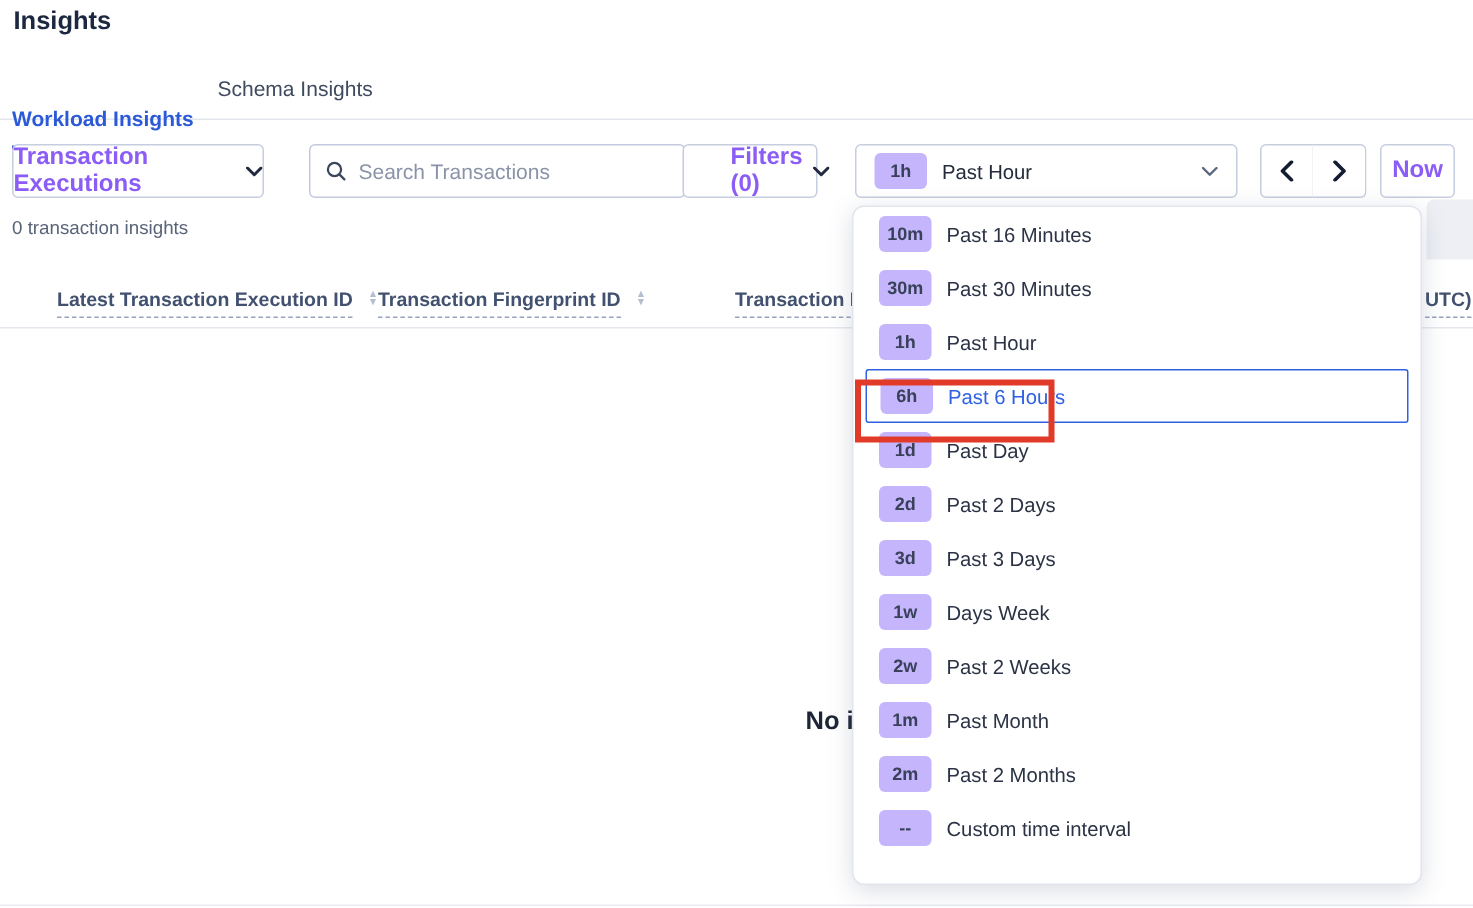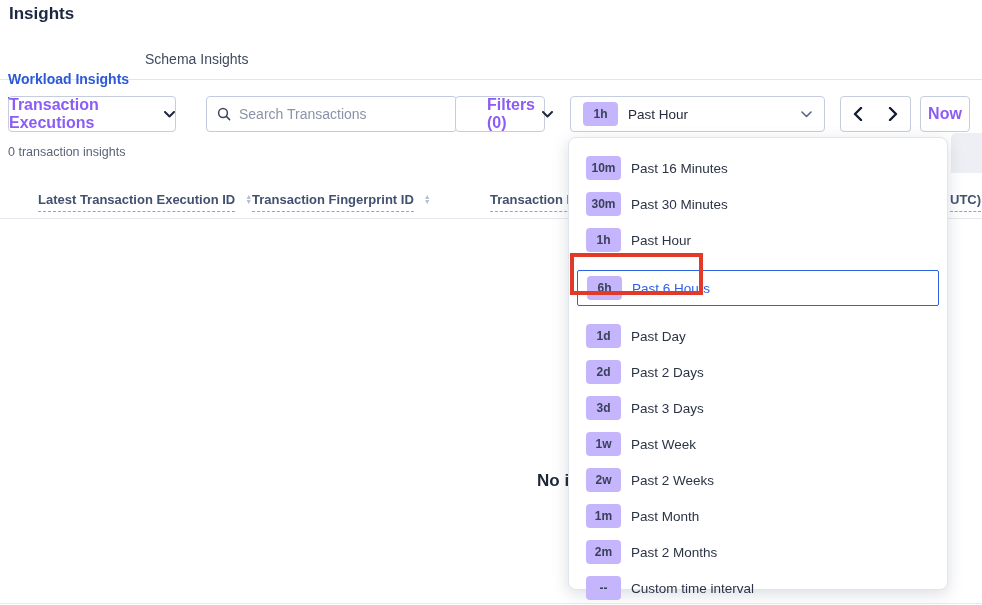--- a/index.html
+++ b/index.html
@@ -99,29 +99,29 @@
   .side-blob {
     position: absolute; left: 951px; top: 133px; width: 31px; height: 40px;
     background: #edeff4; border-radius: 5px 0 0 0; z-index: 2;
   }
 
   
   .menu {
     position: absolute; left: 568px; top: 137px; width: 380px; height: 453px;
     background: #fff; border: 1px solid #e1e5ec; border-radius: 8px;
     box-shadow: 0 4px 16px rgba(90,100,130,0.22);
-    padding-top: 12px; z-index: 5;
+    z-index: 5;
   }
   .menu-item {
     height: 36px; display: flex; align-items: center; padding-left: 17px; gap: 10px;
     cursor: pointer;
   }
   .menu-item .opt-label { font-size: 13.5px; color: #2b3345; }
   .menu-item.selected {
-    margin: 12px 8px; padding-left: 9px;
+    margin: 0 8px; padding-left: 9px;
     border: 1px solid #2e62e2; border-radius: 2px;
   }
   .menu-item.selected .opt-label { color: #2e62e2; }
 
   
   .annotation-box {
     position: absolute; left: 570px; top: 253px; width: 133px; height: 42px;
     border: 4px solid #e23a28; z-index: 10; pointer-events: none;
   }
 
@@ -252,21 +252,21 @@
       <div class="menu-item">
       <span class="badge">2d</span>
       <span class="opt-label">Past 2 Days</span>
     </div>
       <div class="menu-item">
       <span class="badge">3d</span>
       <span class="opt-label">Past 3 Days</span>
     </div>
       <div class="menu-item">
       <span class="badge">1w</span>
-      <span class="opt-label">Past Week</span>
+      <span class="opt-label">Days Week</span>
     </div>
       <div class="menu-item">
       <span class="badge">2w</span>
       <span class="opt-label">Past 2 Weeks</span>
     </div>
       <div class="menu-item">
       <span class="badge">1m</span>
       <span class="opt-label">Past Month</span>
     </div>
       <div class="menu-item">

